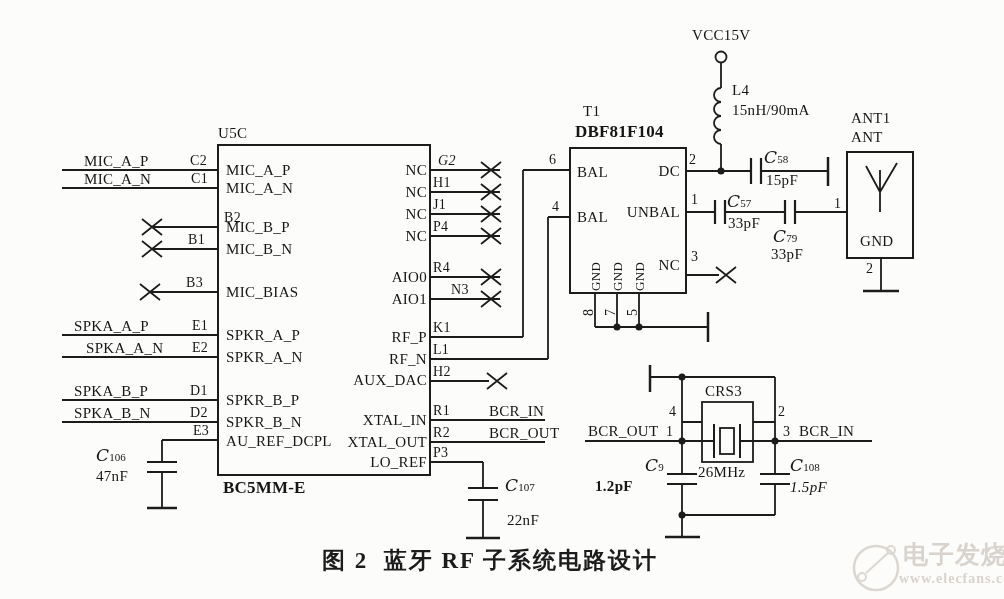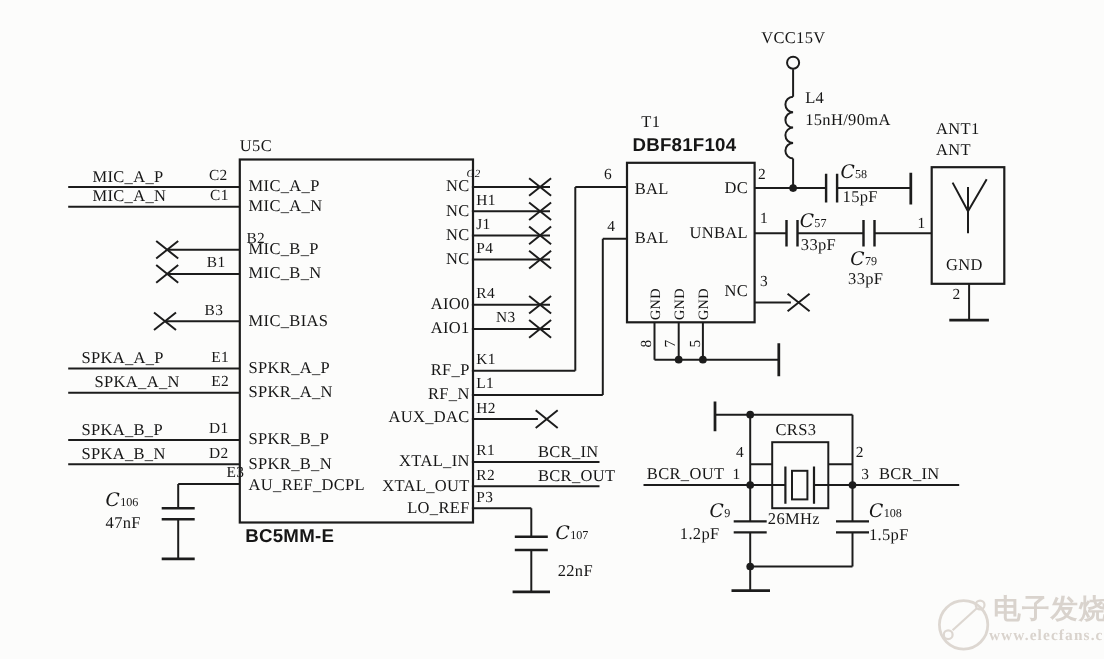--- a/index.html
+++ b/index.html
@@ -2,21 +2,21 @@
 <html><head>
 <meta charset="utf-8">
 <style>
   html,body{margin:0;padding:0;background:#fff;}
   #page{position:relative;width:1004px;height:599px;background:#fcfcfb;overflow:hidden;
         font-family:"Liberation Serif",serif;}
   #art{position:absolute;left:0;top:0;z-index:1;}
   #label-layer{position:absolute;left:0;top:0;width:1004px;height:599px;z-index:2;}
   .lbl{position:absolute;font:15px "Liberation Serif",serif;color:#161616;
        white-space:pre;letter-spacing:.3px;line-height:1.1;}
-  .b{font-family:Liberation Sans, sans-serif;font-weight:bold;letter-spacing:.2px;}
+  .b{font-family:Liberation Serif, serif;font-weight:bold;letter-spacing:.2px;}
   .r{width:127px;text-align:right;}
   .r2{width:80px;text-align:right;}
   .rot{transform:rotate(-90deg);transform-origin:0 0;}
   .ref i{font-family:"DejaVu Serif",serif;font-style:italic;font-size:17px;}
   .ref small{font-size:11px;letter-spacing:0;}
   .cap{font-weight:600;letter-spacing:2px;color:#1c1c1c;}
   .wm{color:#d9d3cd;font-weight:bold;letter-spacing:1px;}
 </style>
 </head>
 <body>
@@ -121,21 +121,21 @@
       <span class="lbl" style="left: 74px; top: 405px;">SPKA_B_N</span>
       <span class="lbl" style="left: 190px; top: 153px; font-size: 14px;">C2</span>
       <span class="lbl" style="left: 191px; top: 171px; font-size: 14px;">C1</span>
       <span class="lbl" style="left: 188px; top: 210px; font-size: 14px; margin-left: 36px;">B2</span>
       <span class="lbl" style="left: 188px; top: 232px; font-size: 14px;">B1</span>
       <span class="lbl" style="left: 186px; top: 275px; font-size: 14px;">B3</span>
       <span class="lbl" style="left: 192px; top: 318px; font-size: 14px;">E1</span>
       <span class="lbl" style="left: 192px; top: 340px; font-size: 14px;">E2</span>
       <span class="lbl" style="left: 190px; top: 383px; font-size: 14px;">D1</span>
       <span class="lbl" style="left: 190px; top: 405px; font-size: 14px;">D2</span>
-      <span class="lbl" style="left: 206px; top: 423px; font-size: 14px;">E3</span>
+      <span class="lbl" style="left: 193px; top: 423px; font-size: 14px;">E3</span>
       <span class="lbl" style="left: 226px; top: 162px;">MIC_A_P</span>
       <span class="lbl" style="left: 226px; top: 180px;">MIC_A_N</span>
       <span class="lbl" style="left: 226px; top: 219px;">MIC_B_P</span>
       <span class="lbl" style="left: 226px; top: 241px;">MIC_B_N</span>
       <span class="lbl" style="left: 226px; top: 284px;">MIC_BIAS</span>
       <span class="lbl" style="left: 226px; top: 327px;">SPKR_A_P</span>
       <span class="lbl" style="left: 226px; top: 349px;">SPKR_A_N</span>
       <span class="lbl" style="left: 226px; top: 392px;">SPKR_B_P</span>
       <span class="lbl" style="left: 226px; top: 414px;">SPKR_B_N</span>
       <span class="lbl" style="left: 226px; top: 433px;">AU_REF_DCPL</span>
@@ -144,21 +144,21 @@
       <span class="lbl r" style="left: 300px; top: 206px;">NC</span>
       <span class="lbl r" style="left: 300px; top: 228px;">NC</span>
       <span class="lbl r" style="left: 300px; top: 269px;">AIO0</span>
       <span class="lbl r" style="left: 300px; top: 291px;">AIO1</span>
       <span class="lbl r" style="left: 300px; top: 329px;">RF_P</span>
       <span class="lbl r" style="left: 300px; top: 351px;">RF_N</span>
       <span class="lbl r" style="left: 300px; top: 372px;">AUX_DAC</span>
       <span class="lbl r" style="left: 300px; top: 412px;">XTAL_IN</span>
       <span class="lbl r" style="left: 300px; top: 434px;">XTAL_OUT</span>
       <span class="lbl r" style="left: 300px; top: 454px;">LO_REF</span>
-      <span class="lbl" style="left: 424px; top: 153px; font-size: 10px; font-style: italic;">G2</span>
+      <span class="lbl" style="left: 438px; top: 153px; font-size: 14px; font-style: italic;">G2</span>
       <span class="lbl" style="left: 433px; top: 175px; font-size: 14px;">H1</span>
       <span class="lbl" style="left: 433px; top: 197px; font-size: 14px;">J1</span>
       <span class="lbl" style="left: 433px; top: 219px; font-size: 14px;">P4</span>
       <span class="lbl" style="left: 433px; top: 260px; font-size: 14px;">R4</span>
       <span class="lbl" style="left: 451px; top: 282px; font-size: 14px; text-align: center;">N3</span>
       <span class="lbl" style="left: 433px; top: 320px; font-size: 14px;">K1</span>
       <span class="lbl" style="left: 433px; top: 342px; font-size: 14px;">L1</span>
       <span class="lbl" style="left: 433px; top: 364px; font-size: 14px;">H2</span>
       <span class="lbl" style="left: 433px; top: 403px; font-size: 14px;">R1</span>
       <span class="lbl" style="left: 433px; top: 425px; font-size: 14px;">R2</span>
@@ -199,23 +199,24 @@
       <span class="lbl" style="left: 866px; top: 261px; font-size: 14px;">2</span>
       <span class="lbl" style="left: 705px; top: 383px;">CRS3</span>
       <span class="lbl" style="left: 698px; top: 464px;">26MHz</span>
       <span class="lbl" style="left: 669px; top: 404px; font-size: 14px;">4</span>
       <span class="lbl" style="left: 778px; top: 404px; font-size: 14px;">2</span>
       <span class="lbl" style="left: 666px; top: 424px; font-size: 14px;">1</span>
       <span class="lbl" style="left: 783px; top: 424px; font-size: 14px;">3</span>
       <span class="lbl" style="left: 588px; top: 423px;">BCR_OUT</span>
       <span class="lbl" style="left: 799px; top: 423px;">BCR_IN</span>
       <span class="lbl ref" style="left: 645px; top: 456px;"><i>C</i><small>9</small></span>
-      <span class="lbl" style="left: 618px; top: 478px;">1.2pF</span>
+      <span class="lbl" style="left: 595px; top: 478px; font-weight: bold;">1.2pF</span>
       <span class="lbl ref" style="left: 790px; top: 456px;"><i>C</i><small>108</small></span>
-      <span class="lbl" style="left: 790px; top: 479px;">1.5pF</span>
+      <span class="lbl" style="left: 790px; top: 479px; font-style: italic;">1.5pF</span>
       <span class="lbl ref" style="left: 96px; top: 446px;"><i>C</i><small>106</small></span>
       <span class="lbl" style="left: 96px; top: 468px;">47nF</span>
       <span class="lbl ref" style="left: 505px; top: 476px;"><i>C</i><small>107</small></span>
       <span class="lbl" style="left: 507px; top: 496px; margin-top: 16px;">22nF</span>
+      <span class="lbl cap" style="left: 322px; top: 548px; font-size: 23px;">图 2  蓝牙 RF 子系统电路设计</span>
       <span class="lbl wm" style="left: 903px; top: 541px; font-size: 25px;">电子发烧友</span>
       <span class="lbl wm" style="left: 899px; top: 571px; font-size: 14px;">www.elecfans.com</span>
     </div>
 </div>
 
 </body></html>

